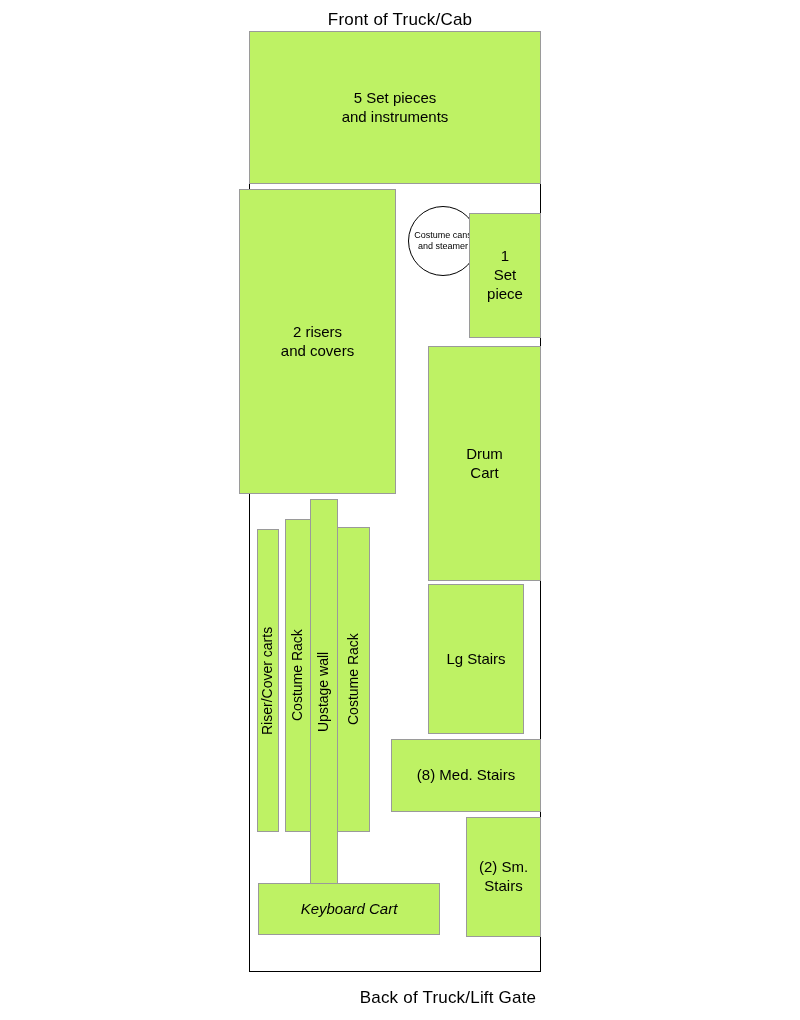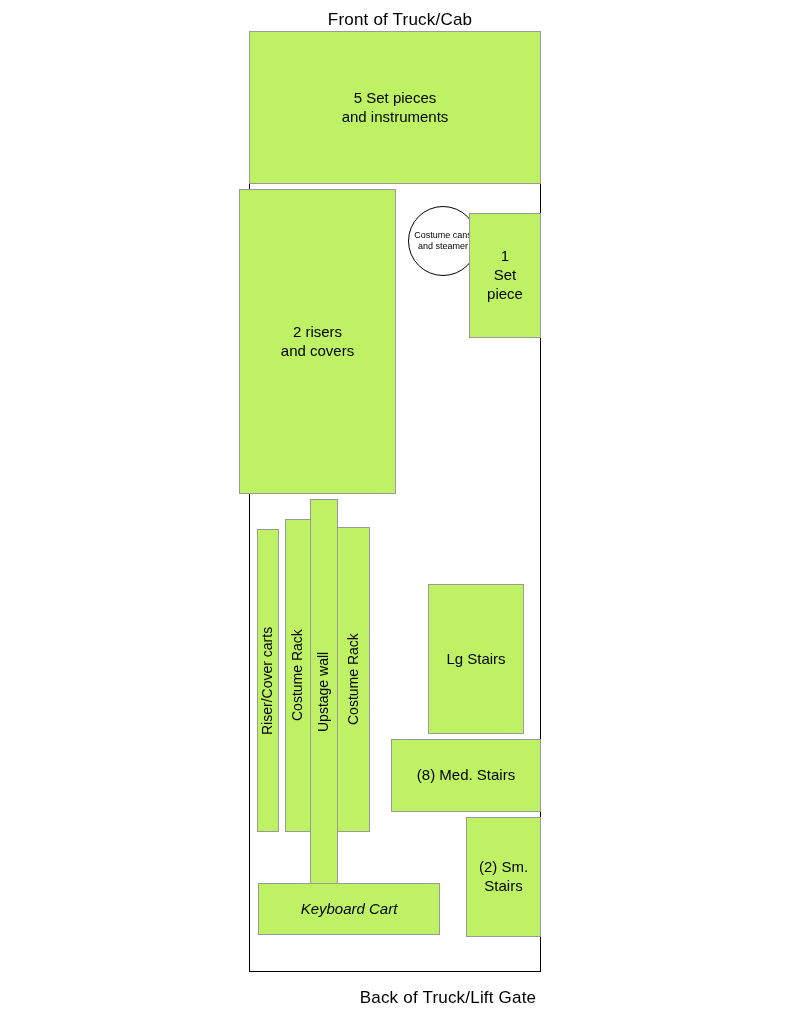--- a/index.html
+++ b/index.html
@@ -98,20 +98,22 @@
   <div class="box" style="left:239px; top:189px; width:157px; height:305px;">2 risers
 and covers</div>
 
   <div class="circle" style="left:408px; top:206px; width:68px; height:68px;">Costume cans
 and steamer</div>
 
   <div class="box" style="left:469px; top:213px; width:72px; height:125px;">1
 Set
 piece</div>
 
+  <div class="box" style="left:428px; top:346px; width:113px; height:235px;">Drum
+Cart</div>
 
   <div class="box" style="left:428px; top:584px; width:96px; height:150px;">Lg Stairs</div>
 
   <div class="box" style="left:391px; top:739px; width:150px; height:73px;">(8) Med. Stairs</div>
 
   <div class="box" style="left:466px; top:817px; width:75px; height:120px;">(2) Sm.
 Stairs</div>
 
   <div class="box vertical" style="left:257px; top:529px; width:22px; height:303px;">Riser/Cover carts</div>
 

